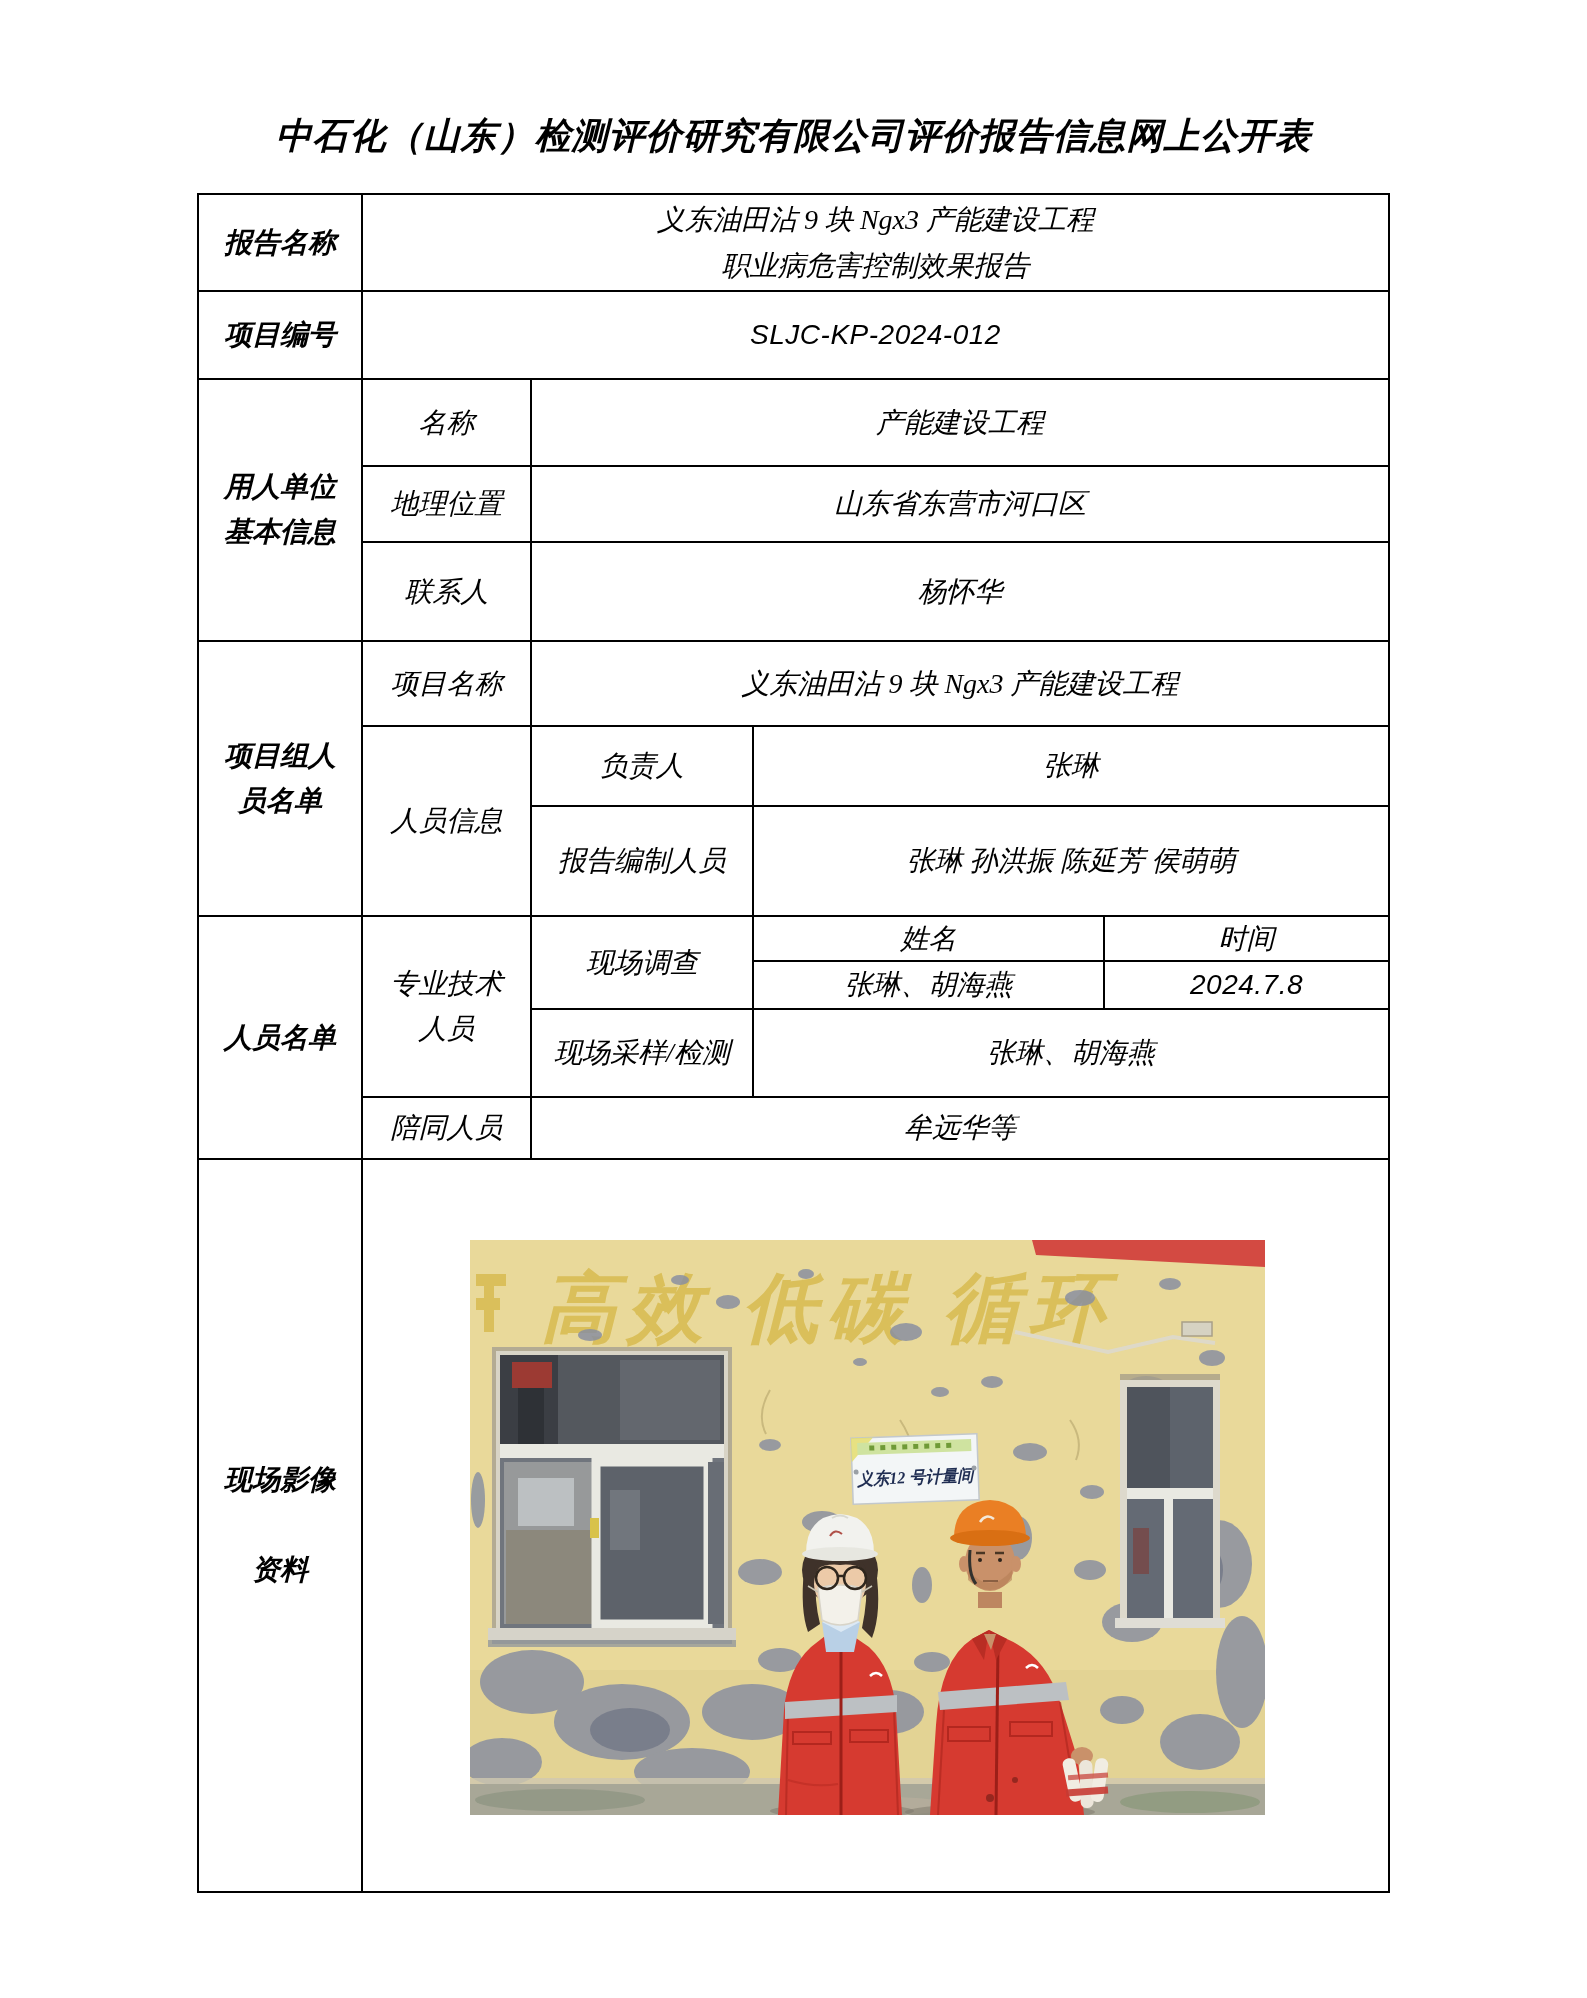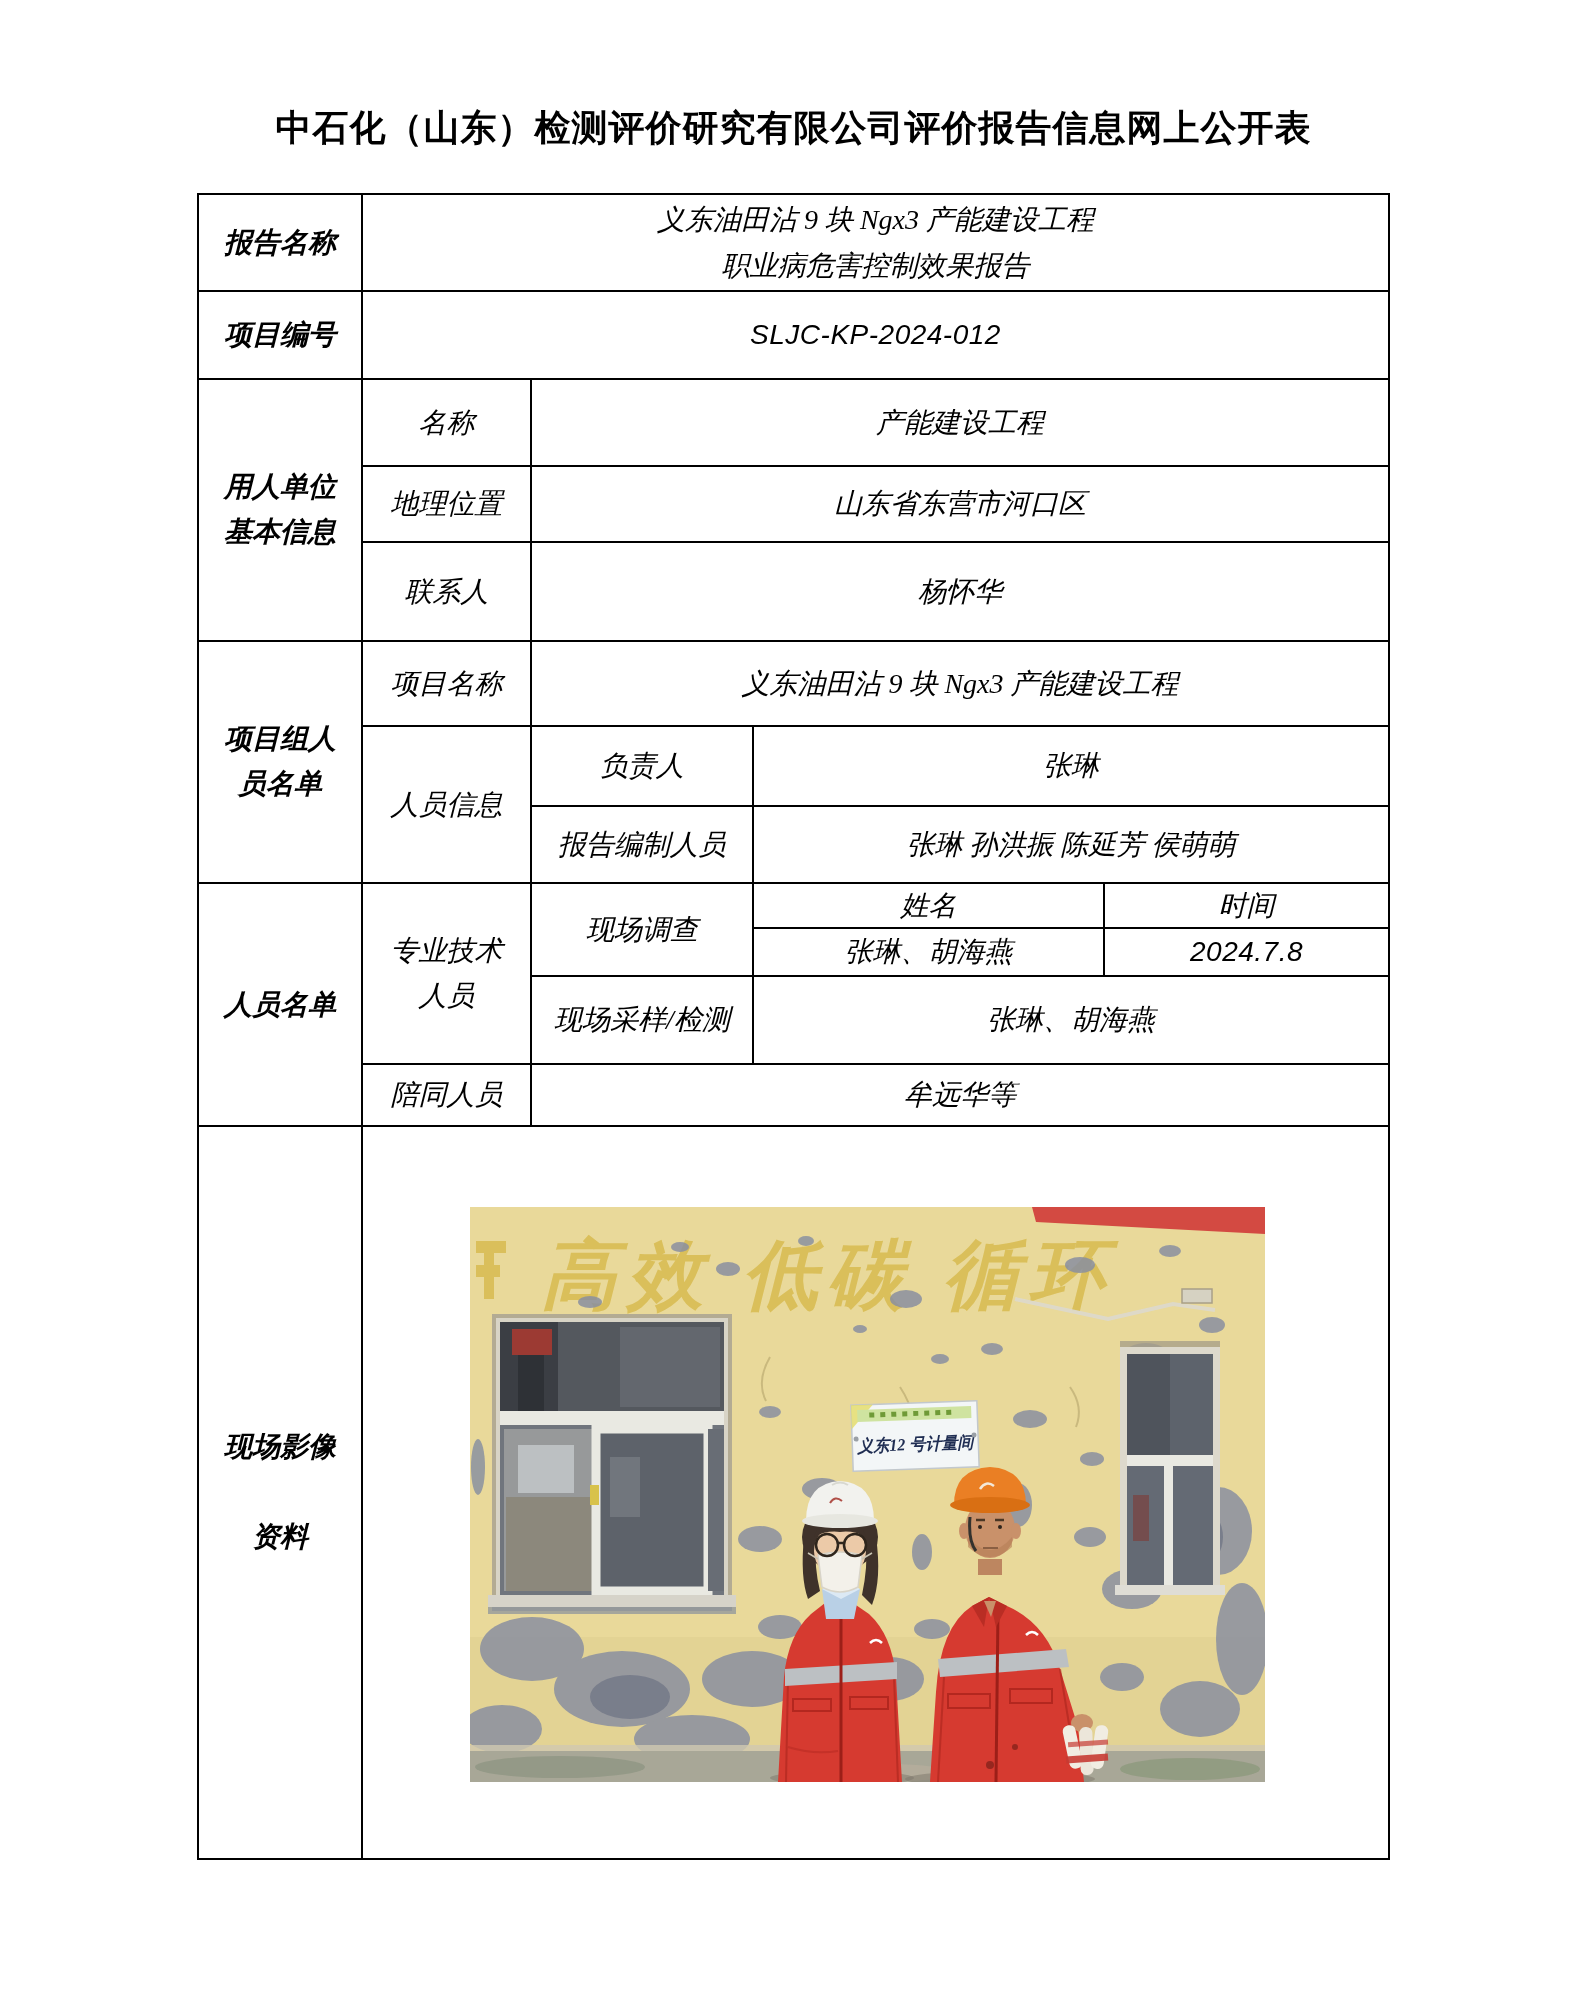--- a/index.html
+++ b/index.html
@@ -1,18 +1,18 @@
 <!DOCTYPE html>
 <html><head>
 <meta charset="utf-8">
 <style>
   html,body{margin:0;padding:0;background:#ffffff;}
   body{position:relative;width:1587px;height:1998px;font-family:"Liberation Serif","DejaVu Serif",serif;color:#000;}
-  .page-title{position:absolute;left:0;top:104px;width:1587px;text-align:center;
-    font-size:36px;font-weight:bold;letter-spacing:1px;white-space:nowrap;}
+  .page-title{position:absolute;left:0;top:112px;width:1587px;text-align:center;
+    font-size:36px;font-weight:bold;letter-spacing:1px;white-space:nowrap;font-style:italic;}
   table.doc{position:absolute;left:197px;top:193px;border-collapse:collapse;table-layout:fixed;font-style:italic;}
   table.doc td{border:2px solid #000;text-align:center;vertical-align:middle;
     font-size:28px;padding:0 6px;overflow:hidden;}
   td.lbl{font-weight:bold;}
   .pre{white-space:pre-line;line-height:1.6;}
   .val2{white-space:pre-line;line-height:1.62;}
   .latin{font-family:"Liberation Sans","DejaVu Sans",sans-serif;font-size:27px;letter-spacing:0.5px;}
   td.padded{padding-top:30px;}
   td.photo-cell{position:relative;vertical-align:top;padding:0;margin-top:44px;}
   .photo-wrap{position:absolute;left:107px;top:80px;width:795px;height:575px;}
@@ -59,21 +59,21 @@
     <td rowspan="3" class="lbl pre">项目组人
 员名单</td>
     <td>项目名称</td>
     <td colspan="3">义东油田沾 9 块 Ngx3 产能建设工程</td>
   </tr>
   <tr style="height:80px">
     <td rowspan="2">人员信息</td>
     <td>负责人</td>
     <td colspan="2">张琳</td>
   </tr>
-  <tr style="height:77px">
+  <tr style="height:110px">
     <td>报告编制人员</td>
     <td colspan="2">张琳 孙洪振 陈延芳 侯萌萌</td>
   </tr>
   <tr style="height:45px">
     <td rowspan="4" class="lbl">人员名单</td>
     <td rowspan="3" class="pre">专业技术
 人员</td>
     <td rowspan="2">现场调查</td>
     <td>姓名</td>
     <td>时间</td>

